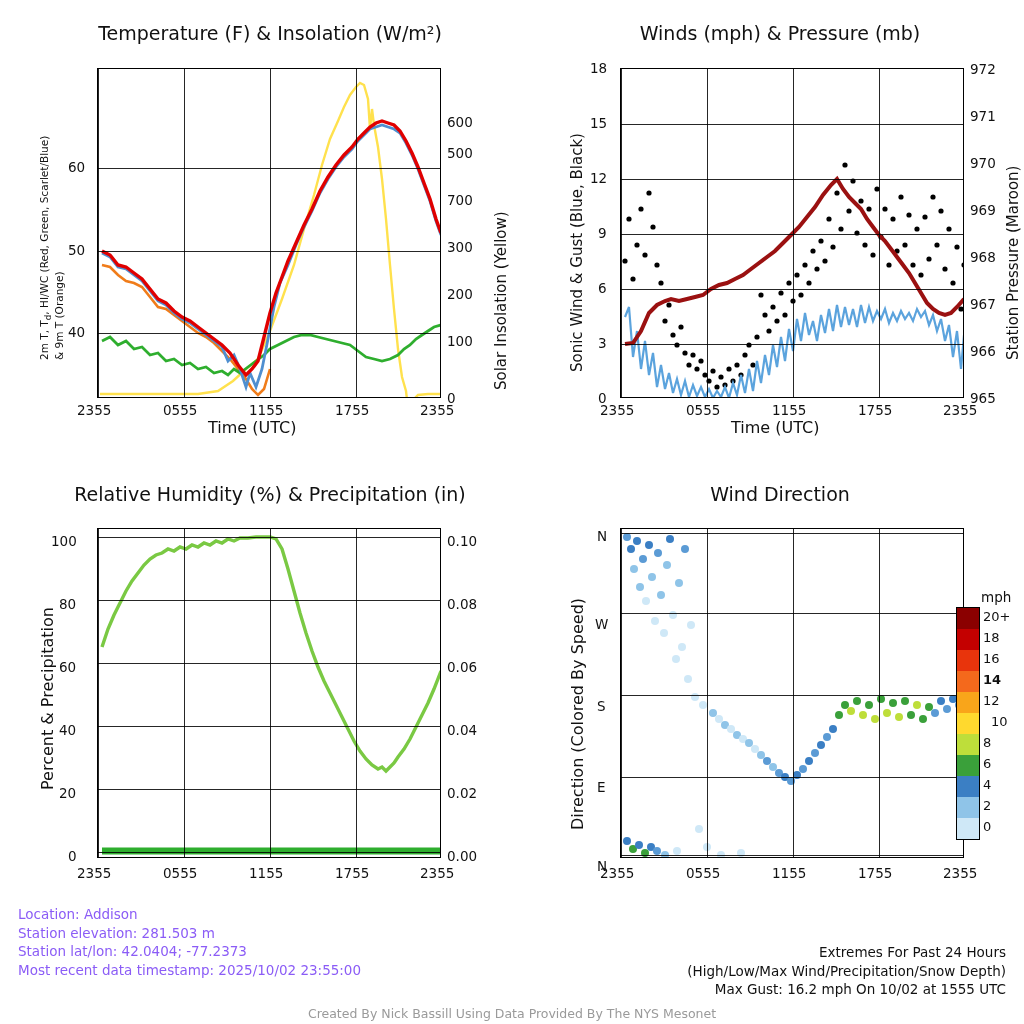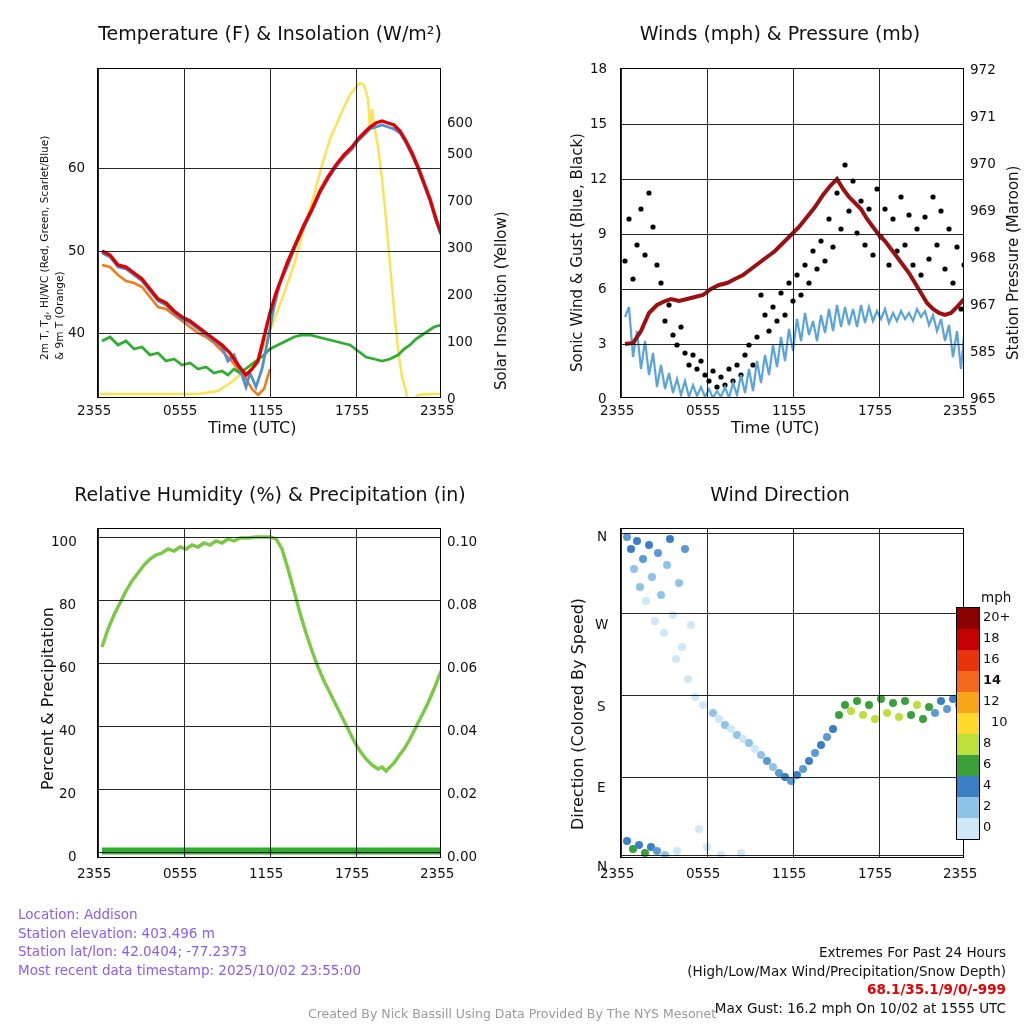--- a/index.html
+++ b/index.html
@@ -195,21 +195,21 @@
 
     <div class="tick" style="left:598px;top:390px;">0</div>
     <div class="tick" style="left:598px;top:335px;">3</div>
     <div class="tick" style="left:598px;top:280px;">6</div>
     <div class="tick" style="left:598px;top:225px;">9</div>
     <div class="tick" style="left:590px;top:170px;">12</div>
     <div class="tick" style="left:590px;top:115px;">15</div>
     <div class="tick" style="left:590px;top:60px;">18</div>
 
     <div class="tick" style="left:970px;top:390px;">965</div>
-    <div class="tick" style="left:970px;top:343px;">585</div>
+    <div class="tick" style="left:970px;top:343px;">966</div>
     <div class="tick" style="left:970px;top:296px;">967</div>
     <div class="tick" style="left:970px;top:249px;">968</div>
     <div class="tick" style="left:970px;top:202px;">969</div>
     <div class="tick" style="left:970px;top:155px;">970</div>
     <div class="tick" style="left:970px;top:108px;">971</div>
     <div class="tick" style="left:970px;top:61px;">972</div>
 
     <div class="tick" style="left:600px;top:402px;">2355</div>
     <div class="tick" style="left:686px;top:402px;">0555</div>
     <div class="tick" style="left:772px;top:402px;">1155</div>
@@ -400,27 +400,26 @@
     <div class="legend-tick" style="left:983px;top:714px;margin-left:8px;">10</div>
     <div class="legend-tick" style="left:983px;top:735px;">8</div>
     <div class="legend-tick" style="left:983px;top:756px;">6</div>
     <div class="legend-tick" style="left:983px;top:777px;">4</div>
     <div class="legend-tick" style="left:983px;top:798px;">2</div>
     <div class="legend-tick" style="left:983px;top:819px;">0</div>
   </div>
 
   <div class="footer-left" style="left:18px;top:905px;">
     <div>Location: Addison</div>
-    <div>Station elevation: 403.496 m</div>
+    <div>Station elevation: 281.503 m</div>
     <div>Station lat/lon: 42.0404; -77.2373</div>
     <div>Most recent data timestamp: 2025/10/02 23:55:00</div>
   </div>
 
   <div class="footer-right" style="right:18px;top:943px;width:520px;">
     <div>Extremes For Past 24 Hours</div>
     <div>(High/Low/Max Wind/Precipitation/Snow Depth)</div>
-    <div class="extremes">68.1/35.1/9/0/-999</div>
     <div>Max Gust: 16.2 mph On 10/02 at 1555 UTC</div>
   </div>
 
   <div class="credit" style="left:0;top:1006px;">Created By Nick Bassill Using Data Provided By The NYS Mesonet</div>
 
 </div>
 
 </body></html>

